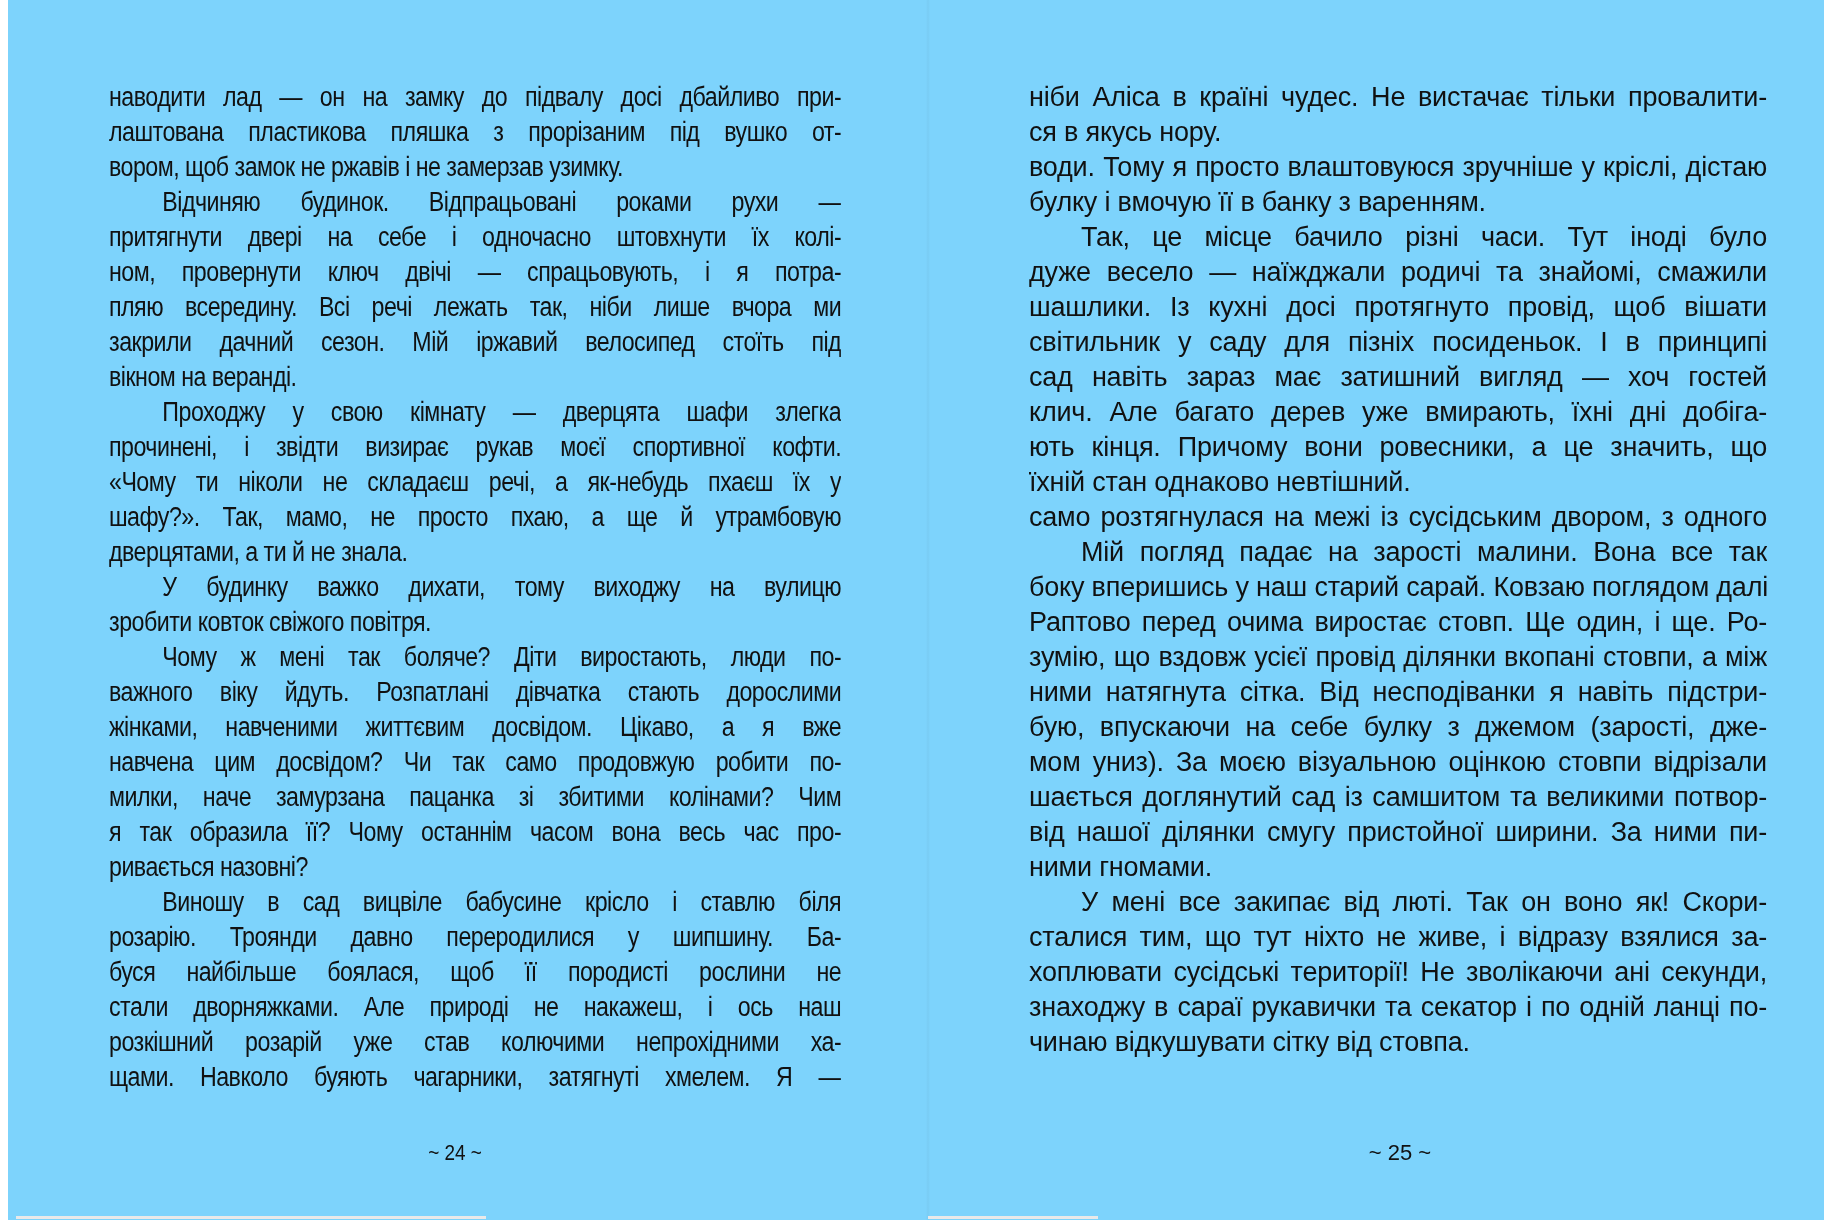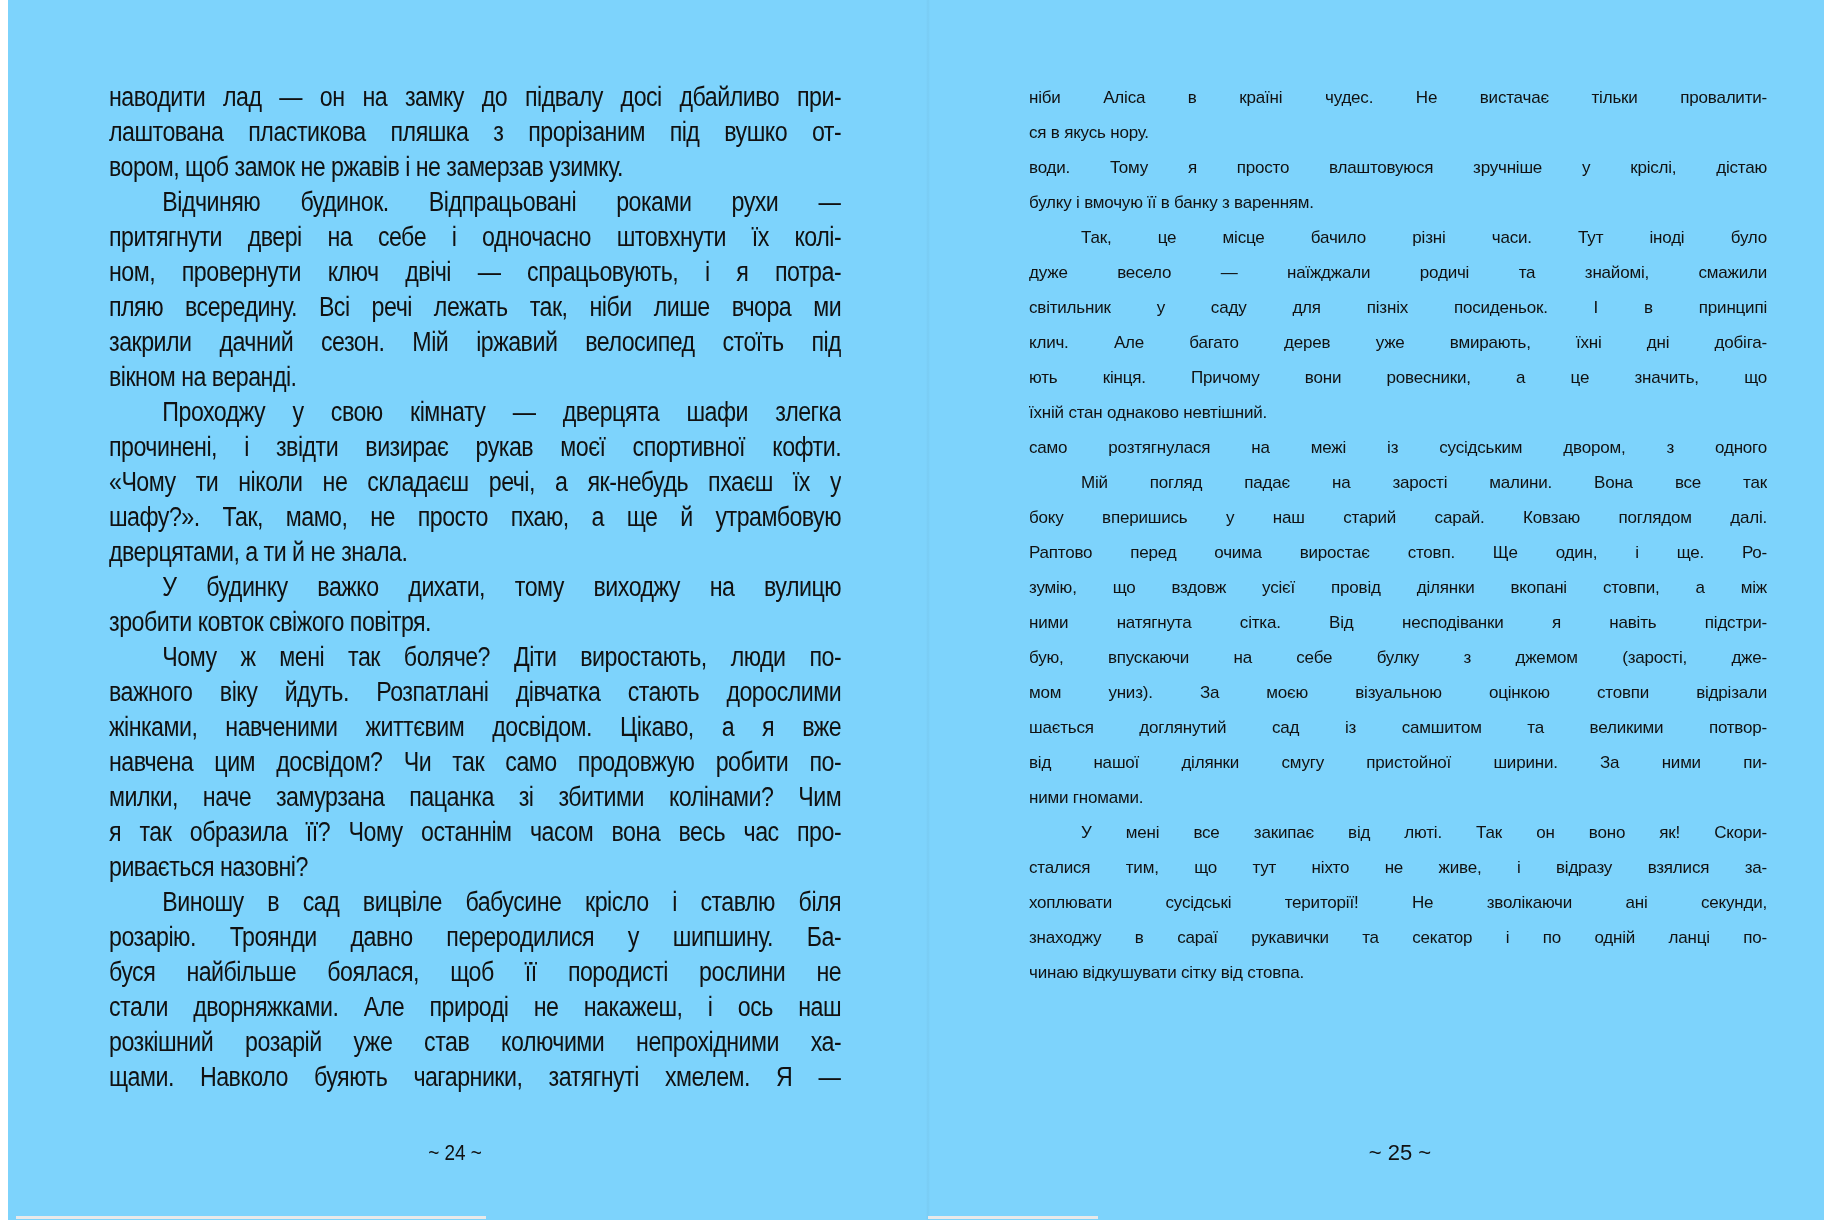--- a/index.html
+++ b/index.html
@@ -13,21 +13,21 @@
   .page.left { left: 0; width: 920px; }
   .page.right { left: 922px; width: 902px; }
   .text-block { position: absolute; top: 80px; }
   .page.left .text-block { left: 101px; width: 732px; }
   .page.right .text-block { left: 99px; width: 738px; }
   .line {
     display: block;
     height: 35px;
     line-height: 35px;
     font-family: "Liberation Sans", sans-serif;
-    font-size: 17px;
+    font-size: 27px;
     color: #111111;
     white-space: nowrap;
     text-align: justify;
     text-align-last: justify;
     overflow: hidden;
   }
   .page.left .line {
     font-size: 27px;
     letter-spacing: -0.6px;
     transform: scaleX(0.86);
@@ -106,21 +106,23 @@
           <span class="line">ніби Аліса в країні чудес. Не вистачає тільки провалити-</span>
           <span class="line last">ся в якусь нору.</span>
         </div>
         <div>
           <span class="line">води. Тому я просто влаштовуюся зручніше у кріслі, дістаю</span>
           <span class="line last">булку і вмочую її в банку з варенням.</span>
         </div>
         <div>
           <span class="line indent">Так, це місце бачило різні часи. Тут іноді було</span>
           <span class="line">дуже весело — наїжджали родичі та знайомі, смажили</span>
+          <span class="line">шашлики. Із кухні досі протягнуто провід, щоб вішати</span>
           <span class="line">світильник у саду для пізніх посиденьок. І в принципі</span>
+          <span class="line">сад навіть зараз має затишний вигляд — хоч гостей</span>
           <span class="line">клич. Але багато дерев уже вмирають, їхні дні добіга-</span>
           <span class="line">ють кінця. Причому вони ровесники, а це значить, що</span>
           <span class="line last">їхній стан однаково невтішний.</span>
         </div>
         <div>
           <span class="line">само розтягнулася на межі із сусідським двором, з одного</span>
           <span class="line indent">Мій погляд падає на зарості малини. Вона все так</span>
           <span class="line">боку вперишись у наш старий сарай. Ковзаю поглядом далі.</span>
           <span class="line">Раптово перед очима виростає стовп. Ще один, і ще. Ро-</span>
           <span class="line">зумію, що вздовж усієї провід ділянки вкопані стовпи, а між</span>

